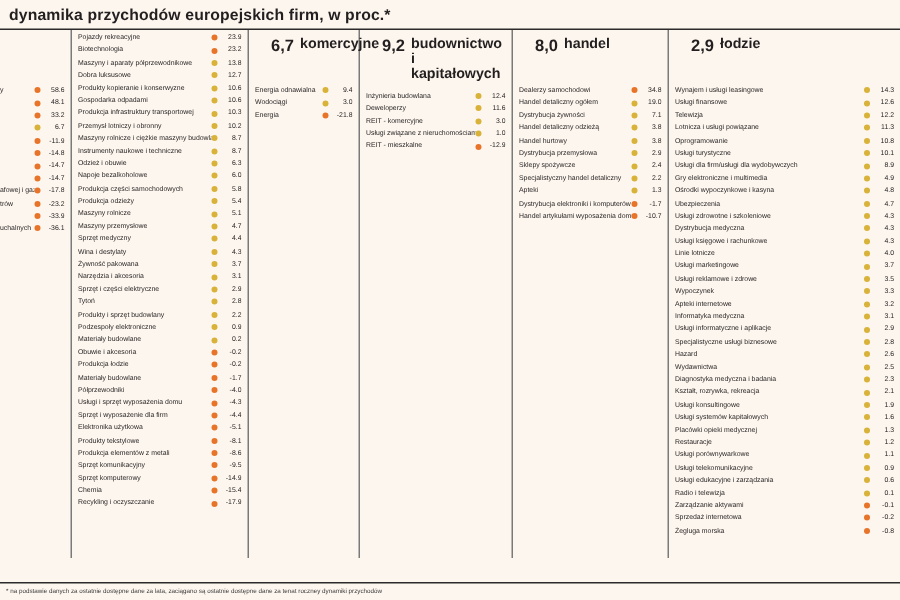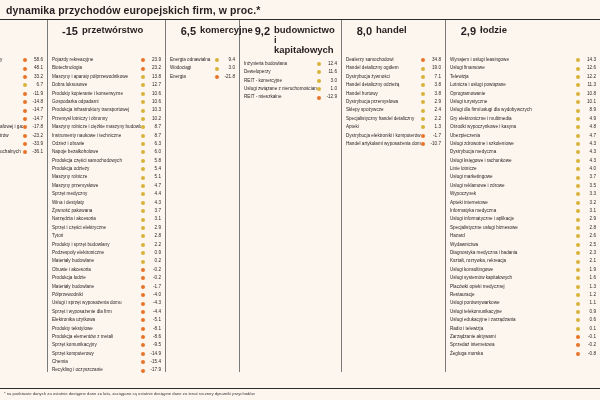--- a/index.html
+++ b/index.html
@@ -132,24 +132,20 @@
             <span class="val">-33.9</span>
           </div>
           <div class="row">
             <span class="lbl">uchalnych</span>
             <span class="dot" style="background: rgb(232, 116, 42);"></span>
             <span class="val">-36.1</span>
           </div>
         </div>
       </div>
       <div class="col" style="width: 118px;">
-        <div class="col-head">
-          <div class="col-val">-15</div>
-          <div class="col-name">przetwórstwo</div>
-        </div>
         <div class="rows">
           <div class="row">
             <span class="lbl">Pojazdy rekreacyjne</span>
             <span class="dot" style="background: rgb(232, 116, 42);"></span>
             <span class="val">23.9</span>
           </div>
           <div class="row">
             <span class="lbl">Biotechnologia</span>
             <span class="dot" style="background: rgb(232, 116, 42);"></span>
             <span class="val">23.2</span>
@@ -331,21 +327,21 @@
           </div>
           <div class="row">
             <span class="lbl">Recykling i oczyszczanie</span>
             <span class="dot" style="background: rgb(232, 116, 42);"></span>
             <span class="val">-17.9</span>
           </div>
         </div>
       </div>
       <div class="col" style="width: 74px;">
         <div class="col-head">
-          <div class="col-val">6,5</div>
+          <div class="col-val">6,7</div>
           <div class="col-name">komercyjne</div>
         </div>
         <div class="rows">
           <div class="row">
             <span class="lbl">Energia odnawialna</span>
             <span class="dot" style="background: rgb(217, 178, 58);"></span>
             <span class="val">9.4</span>
           </div>
           <div class="row">
             <span class="lbl">Wodociągi</span>

